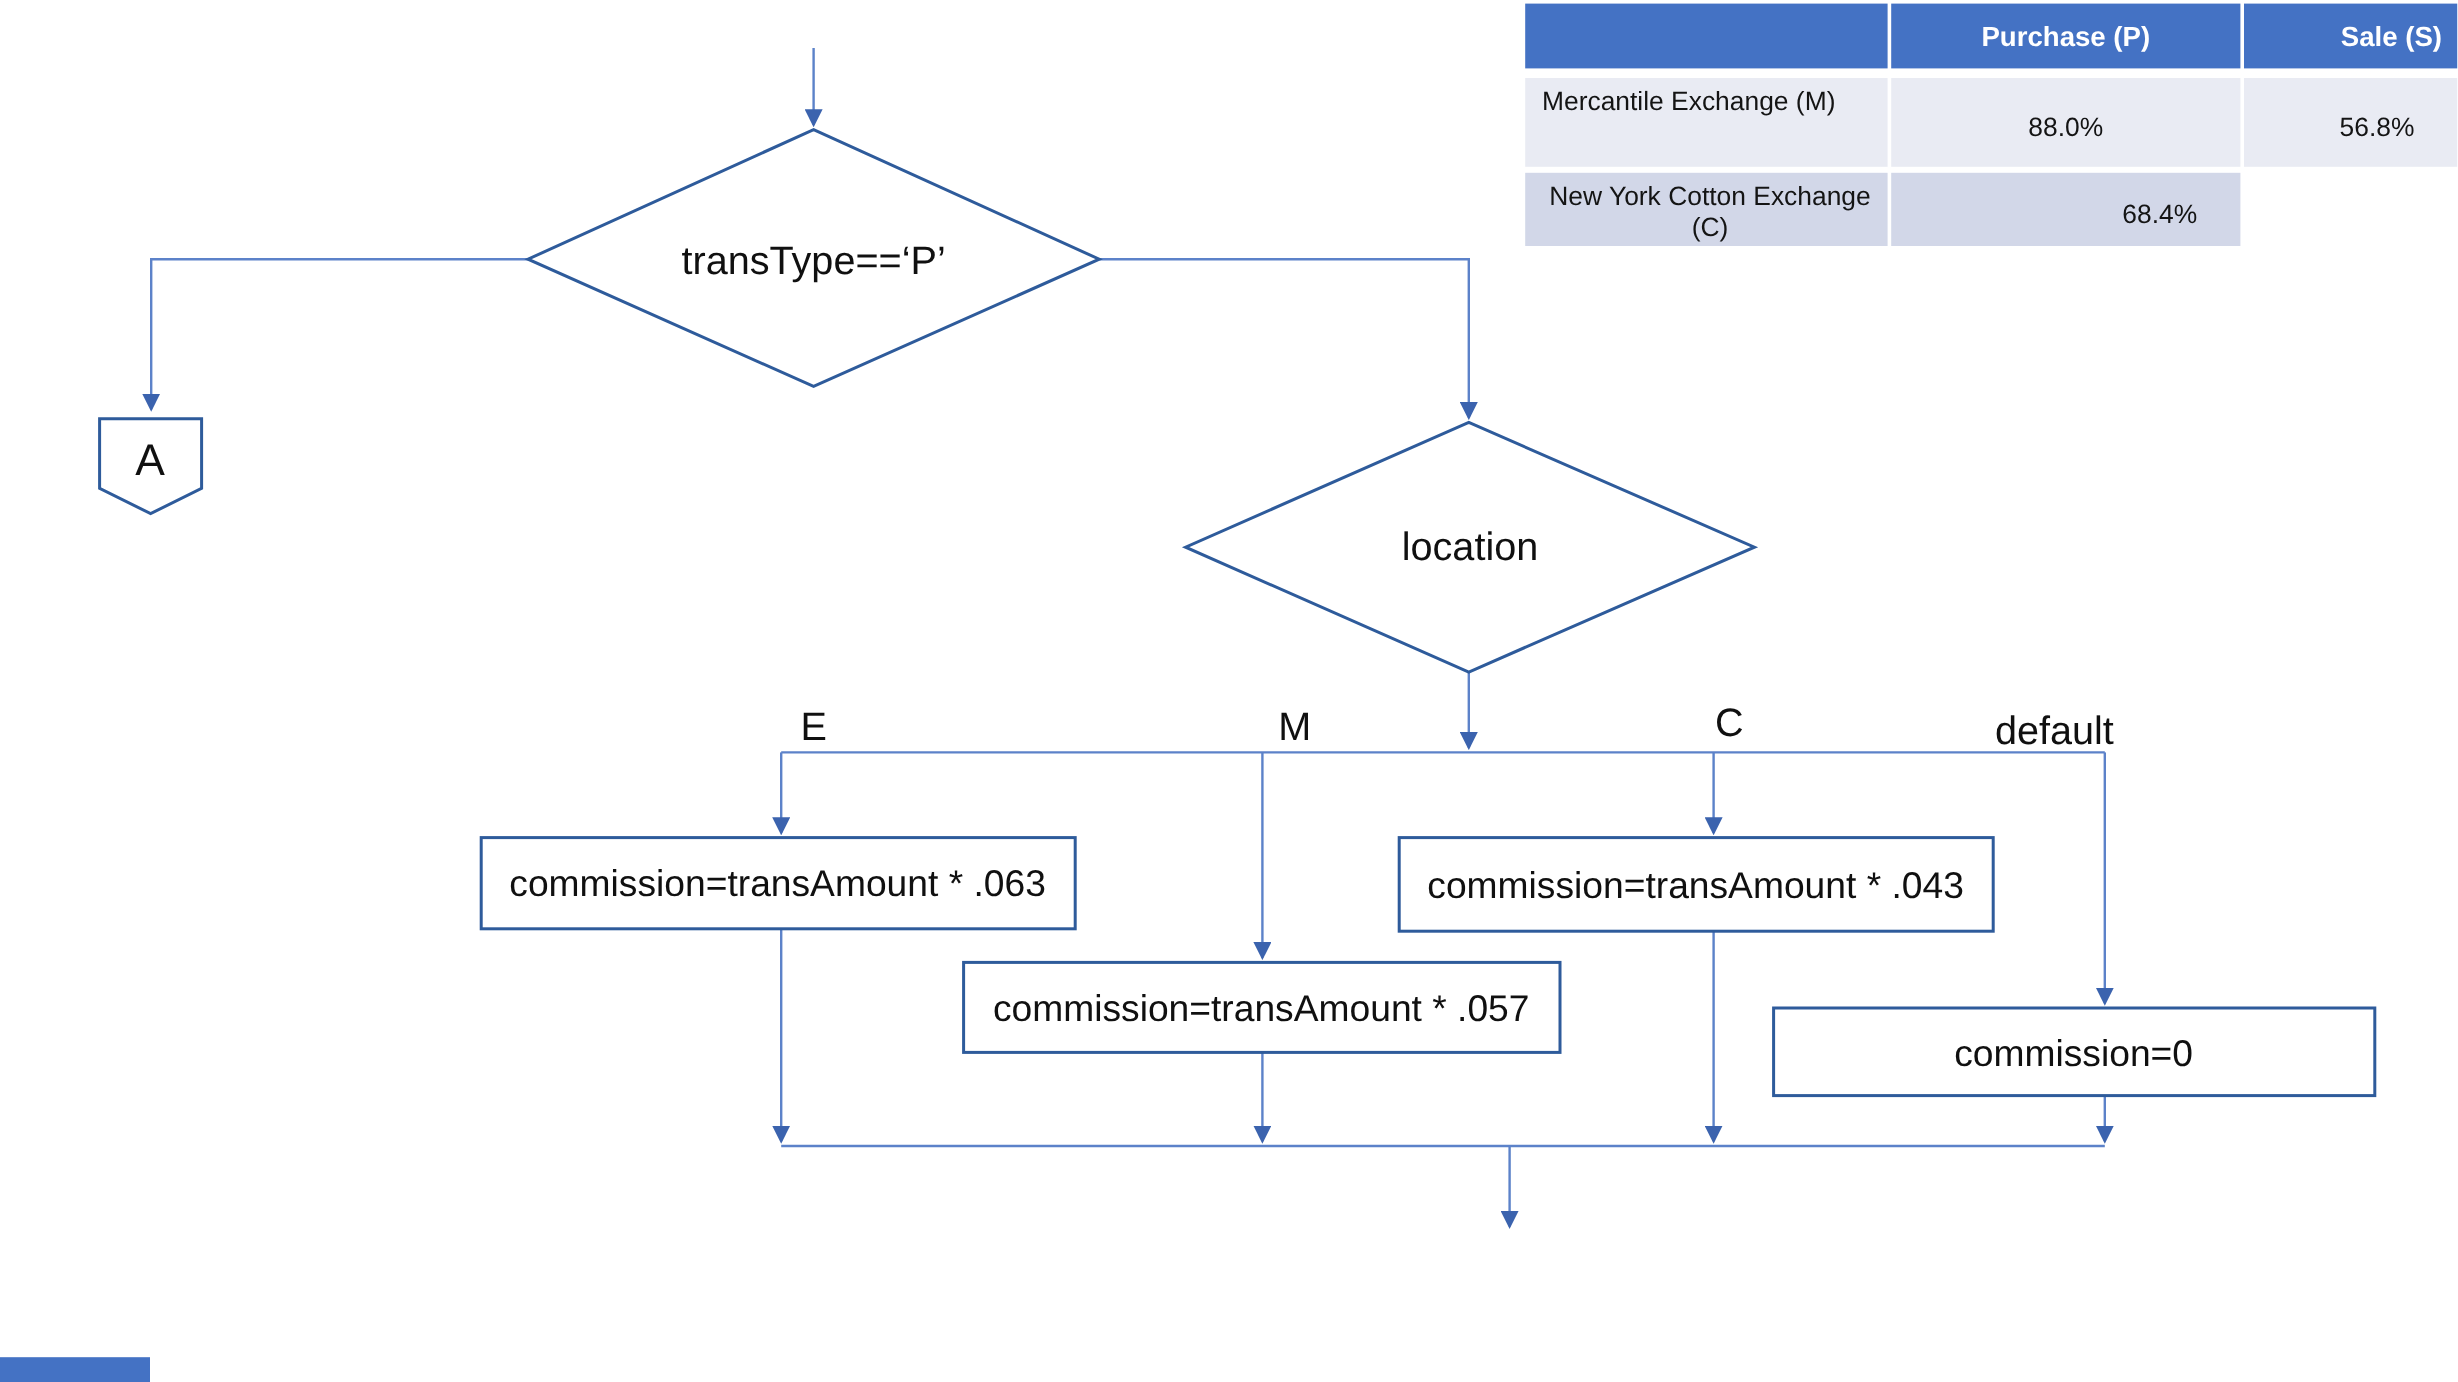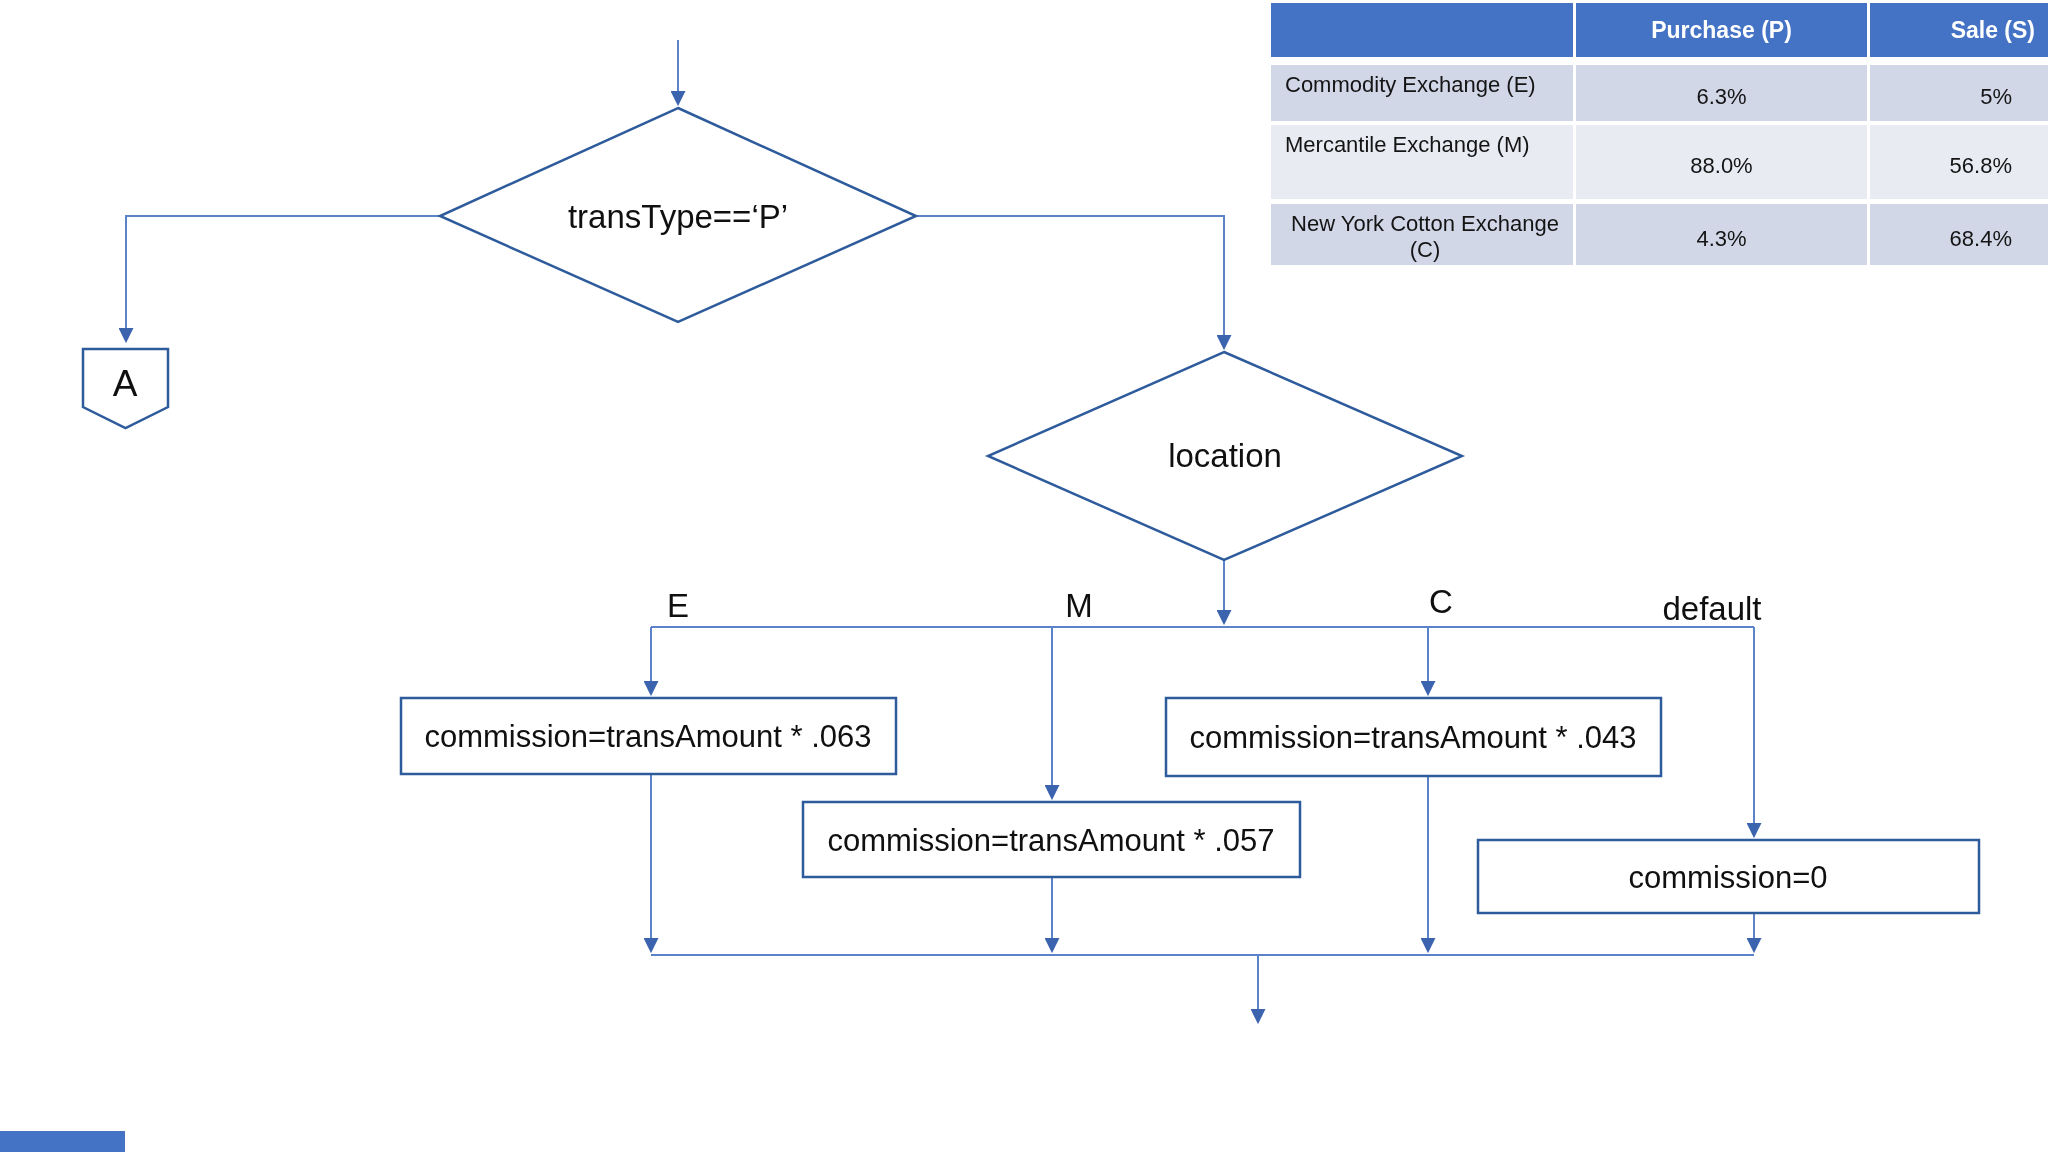--- a/index.html
+++ b/index.html
@@ -88,31 +88,25 @@
     <text class="box-label" x="1413" y="748" text-anchor="middle">commission=transAmount * .043</text>
     <text class="box-label" x="1728" y="888" text-anchor="middle">commission=0</text>
   </svg>
 
   <div class="ctable">
     <div class="trow thead">
       <div class="tc c1"></div>
       <div class="tc c2">Purchase (P)</div>
       <div class="tc c3">Sale (S)</div>
     </div>
-    <div class="trow brow row1 odd">
-      <div class="tc c1">Commodity Exchange (E)</div>
-      <div class="tc c2">6.3%</div>
-      <div class="tc c3">5%</div>
-    </div>
     <div class="trow brow row2 even">
       <div class="tc c1">Mercantile Exchange (M)</div>
       <div class="tc c2">88.0%</div>
       <div class="tc c3">56.8%</div>
     </div>
     <div class="trow brow row3 odd">
       <div class="tc c1">New York Cotton Exchange (C)</div>
-      <div class="tc c2">4.3%</div>
       <div class="tc c3">68.4%</div>
     </div>
   </div>
 
   <div class="corner-accent"></div>
 </div>
 
 </body></html>

